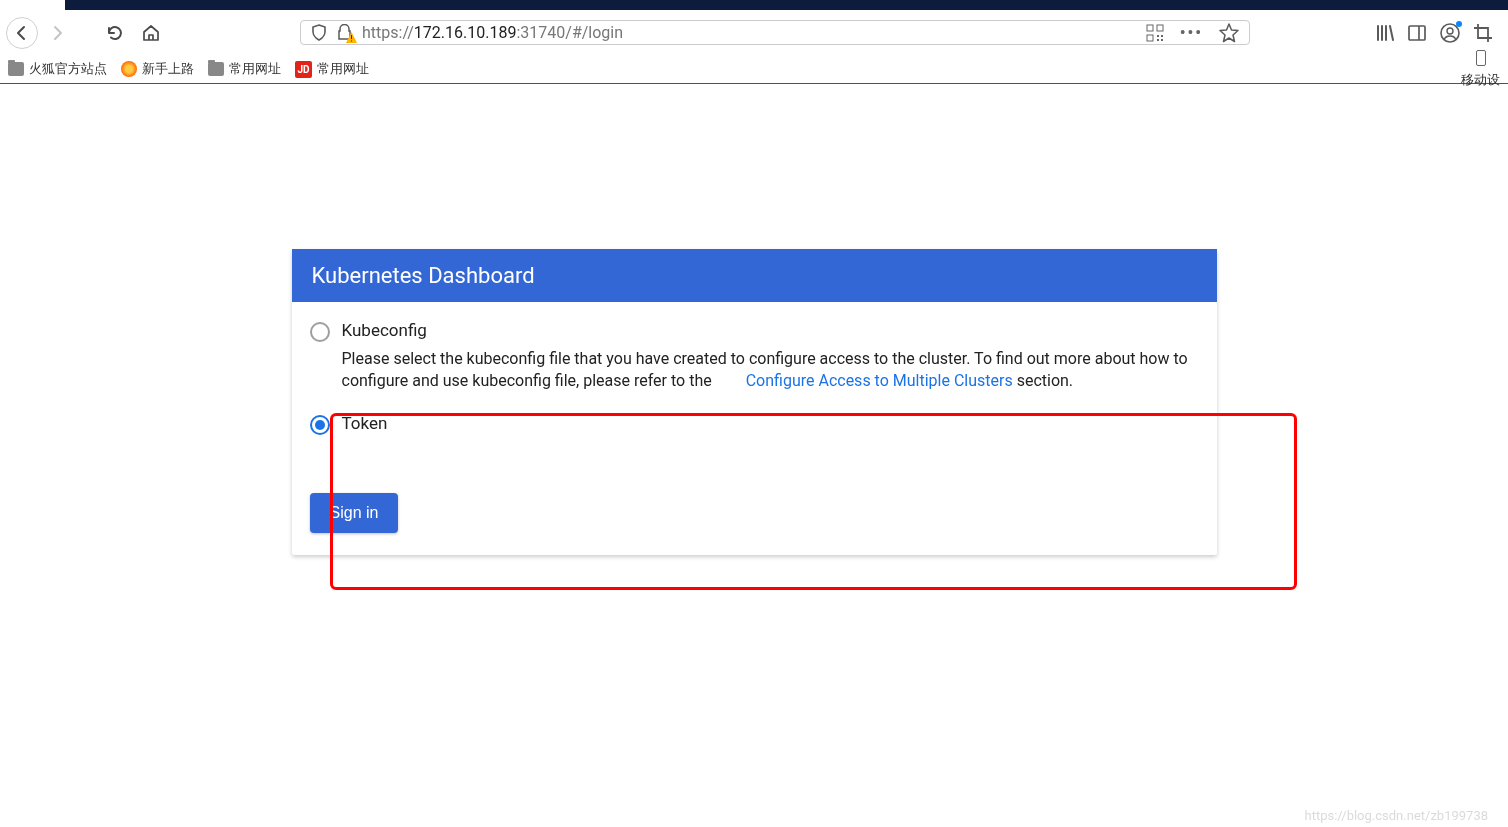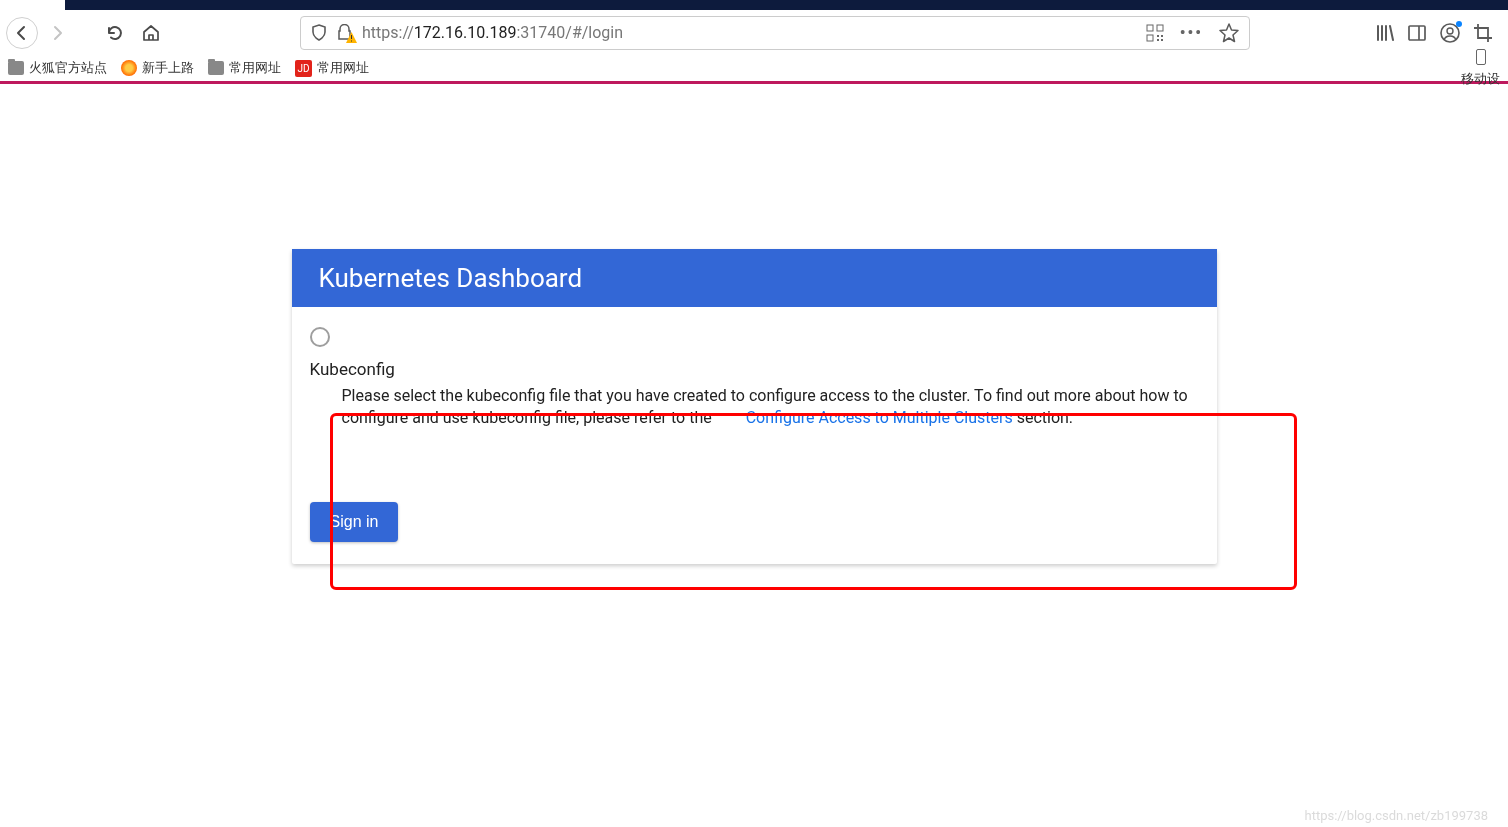--- a/index.html
+++ b/index.html
@@ -34,21 +34,21 @@
       display: flex;
       align-items: center;
       justify-content: center;
       color: #5a5a5a;
       border-radius: 4px;
     }
     .nav-btn.disabled { color: #b8b8b8; }
     .nav-btn.circled { border: 1px solid #d0d0d0; border-radius: 50%; width:32px; height:32px;}
     .addr-bar {
       flex: 1;
-      height: 34px;
+      height: 25px;
       border: 1px solid #ccc;
       border-radius: 4px;
       margin: 0 4px 0 130px;
       max-width: 950px;
       display: flex;
       align-items: center;
       padding: 0 10px;
       gap: 10px;
     }
     .addr-text {
@@ -60,58 +60,57 @@
     }
     .addr-text .host { color: #222; }
     .addr-right { display: flex; align-items: center; gap: 16px; color:#5a5a5a; }
     .toolbar-right { margin-left:auto; display:flex; align-items:center; gap:14px; padding-right:10px; color:#5a5a5a;}
     .bookmarks {
       height: 29px;
       display: flex;
       align-items: center;
       padding: 0 8px;
       gap: 14px;
-      border-bottom: 3px solid #be185d;
+      border-bottom: 1px solid #be185d;
       font-size: 13px;
       color: #333;
       justify-content: center;
     }
     .bm-item { display: flex; align-items: center; gap: 5px; }
     .folder-icon { width:16px; height:14px; background:#888; border-radius:2px; position:relative;}
     .folder-icon::before{content:'';position:absolute;top:-2px;left:0;width:7px;height:3px;background:#888;border-radius:1px 1px 0 0;}
     .ff-icon{width:16px;height:16px;border-radius:50%;background:radial-gradient(circle,#ffcb45 30%,#ff6a00 70%,#b5179e);}
-    .jd-icon{width:17px;height:17px;background:#e2231a;color:#fff;font-size:10px;font-weight:normal;display:flex;align-items:center;justify-content:center;border-radius:2px;}
+    .jd-icon{width:17px;height:17px;background:#e2231a;color:#fff;font-size:10px;font-weight:bold;display:flex;align-items:center;justify-content:center;border-radius:2px;}
     .bm-right{margin-left:auto;display:flex;align-items:center;gap:5px;flex-direction:column;}
     .mobile-icon{width:10px;height:16px;border:1.5px solid #666;border-radius:2px;}
 
     .page {
       padding-top: 165px;
       display: flex;
       justify-content: center;
     }
     .card {
       width: 925px;
       border-radius: 2px;
       box-shadow: 0 2px 4px rgba(0,0,0,.2);
       background: #fff;
     }
     .card-header {
       background: #3367d6;
       color: #fff;
-      padding: 14px 27px;
-      font-size: 26px;
+      padding: 14px 20px;
+      font-size: 22px;
       font-weight: 400;
     }
     .card-body { padding: 18px 18px 22px 18px; }
     .opt {
       display: flex;
       align-items: flex-start;
       gap: 12px;
       margin-bottom: 6px;
-      flex-direction: column;
     }
     .radio {
       width: 20px; height: 20px; border-radius: 50%;
       border: 2px solid #9e9e9e; flex-shrink: 0; margin-top: 2px;
       position: relative;
     }
     .radio.checked { border-color: #1a73e8; }
     .radio.checked::after {
       content:'';position:absolute;inset:3px;border-radius:50%;background:#1a73e8;
     }
@@ -282,20 +281,24 @@
       
       <div class="opt">
         <div class="radio"></div>
         <div class="opt-label">Kubeconfig</div>
       </div>
       <div class="opt-desc">
         <span>Please select the kubeconfig file that you have created to configure access to the cluster. To find out more about how to configure and use kubeconfig file, please refer to the </span><a href="#">Configure Access to Multiple Clusters</a><span> section.</span>
       </div>
 
       
+      <div class="opt">
+        <div class="radio checked"></div>
+        <div class="opt-label">Token</div>
+      </div>
 
 
       <button class="signin-btn">Sign in</button>
     </div>
   </div>
 </div>
 
 <div class="highlight-box" style="left:330px; top:413px; width:967px; height:177px;"></div>
 
 <div class="watermark">https://blog.csdn.net/zb199738</div>

